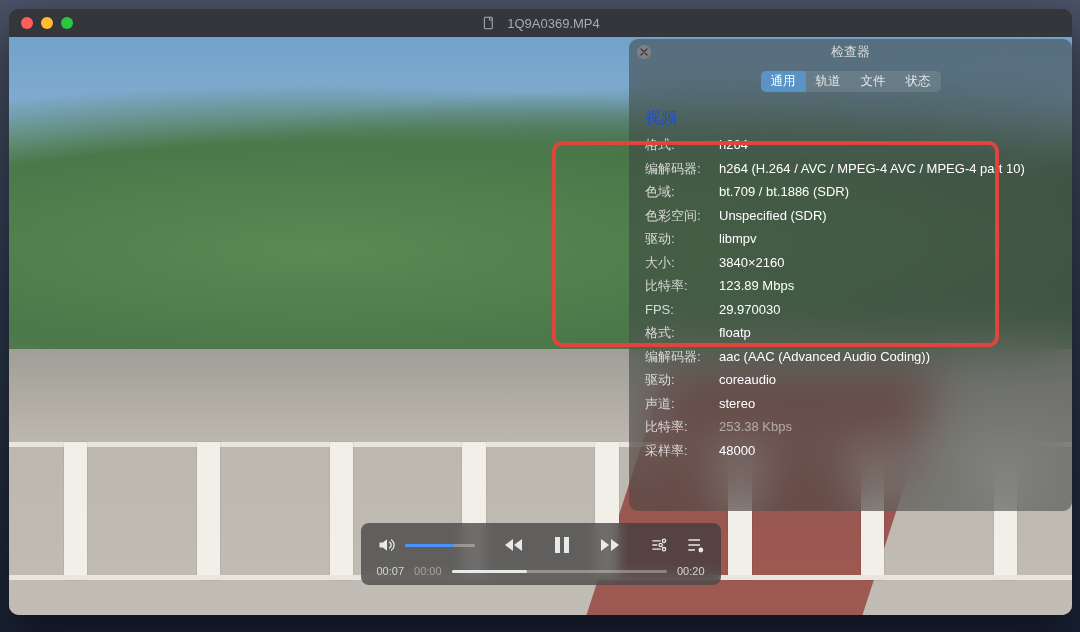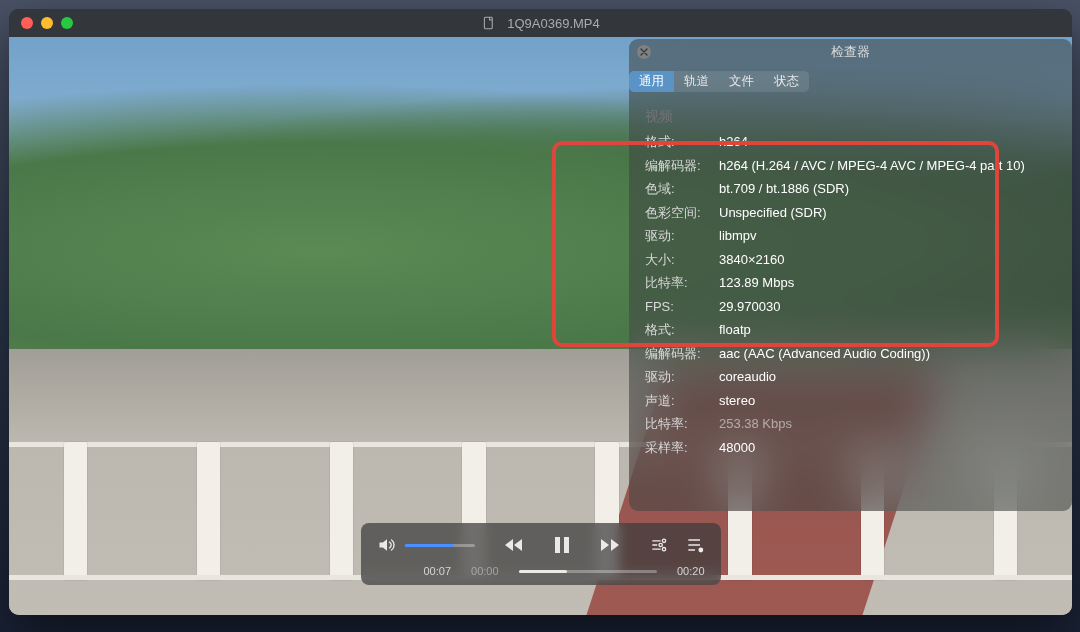--- a/index.html
+++ b/index.html
@@ -96,21 +96,21 @@
       justify-content: center;
       gap: 24px;
     }
     .vol-group { display:flex; align-items:center; gap:8px; margin-right:auto;}
     .vol-track { width:70px; height:3px; background:rgba(255,255,255,0.3); border-radius:2px; position:relative;}
     .vol-fill { position:absolute; left:0; top:0; bottom:0; width:70%; background:#4a90ff; border-radius:2px;}
     .ctrl-icon { color:#e9e9e9; width:20px; height:20px; display:flex; align-items:center; justify-content:center;}
     .ctrl-icon.big { width:24px; height:24px; }
     .ctrl-icon svg { width:100%; height:100%; }
     .spacer-right { margin-left:auto; display:flex; gap:16px; }
-    .progress-row { display:flex; align-items:center; gap:20px; margin-top:8px;margin-left:47px; }
+    .progress-row { display:flex; align-items:center; gap:10px; margin-top:8px; }
     .time { color:#d5d5d5; font-size:11px; font-variant-numeric:tabular-nums; }
     .progress-track { flex:1; height:3px; background:rgba(255,255,255,0.3); border-radius:2px; position:relative; }
     .progress-fill { position:absolute; left:0; top:0; bottom:0; width:35%; background:rgba(255,255,255,0.8); border-radius:2px; }
     
     .inspector {
       position: absolute;
       top: 39px;
       right: 8px;
       width: 443px;
       height: 472px;
@@ -127,31 +127,31 @@
     }
     .inspector-close {
       position:absolute; left:8px; top:6px;
       width:14px; height:14px; border-radius:50%;
       background:#7e8084;
       display:flex; align-items:center; justify-content:center;
       color:#37383b; font-size:10px;
     }
     .inspector-title { margin:0 auto; font-size:13px; color:#dcdcdc; font-weight:500;}
     .segmented {
-      display:flex; margin:6px auto 8px;
+      display:flex; justify-content:center; margin:6px auto 8px;
     }
     .seg {
       padding:2px 10px; font-size:12.5px; color:#e6e6e6;
       background:rgba(255,255,255,0.10);
     }
     .seg:first-child{ border-radius:5px 0 0 5px;}
     .seg:last-child{ border-radius:0 5px 5px 0;}
     .seg.active{ background:#5a93c5; color:#fff;}
     .section-title {
-      padding:8px 16px 4px; font-size:14px; color:#737373; font-weight:500;
+      padding:8px 16px 4px; font-size:16px; color:#1d4ed8; font-weight:500;
     }
     .kv { display:flex; padding:2px 16px; font-size:13px; line-height:1.5;}
     .kv .k { width:74px; flex:none; color:#d9d9d9; }
     .kv .v { color:#ffffff; }
     .kv.dim .v { color:rgba(255,255,255,0.5); }
     .highlight-box {
       position:absolute;
       border:4px solid #e0453b;
       border-radius:10px;
       pointer-events:none;

